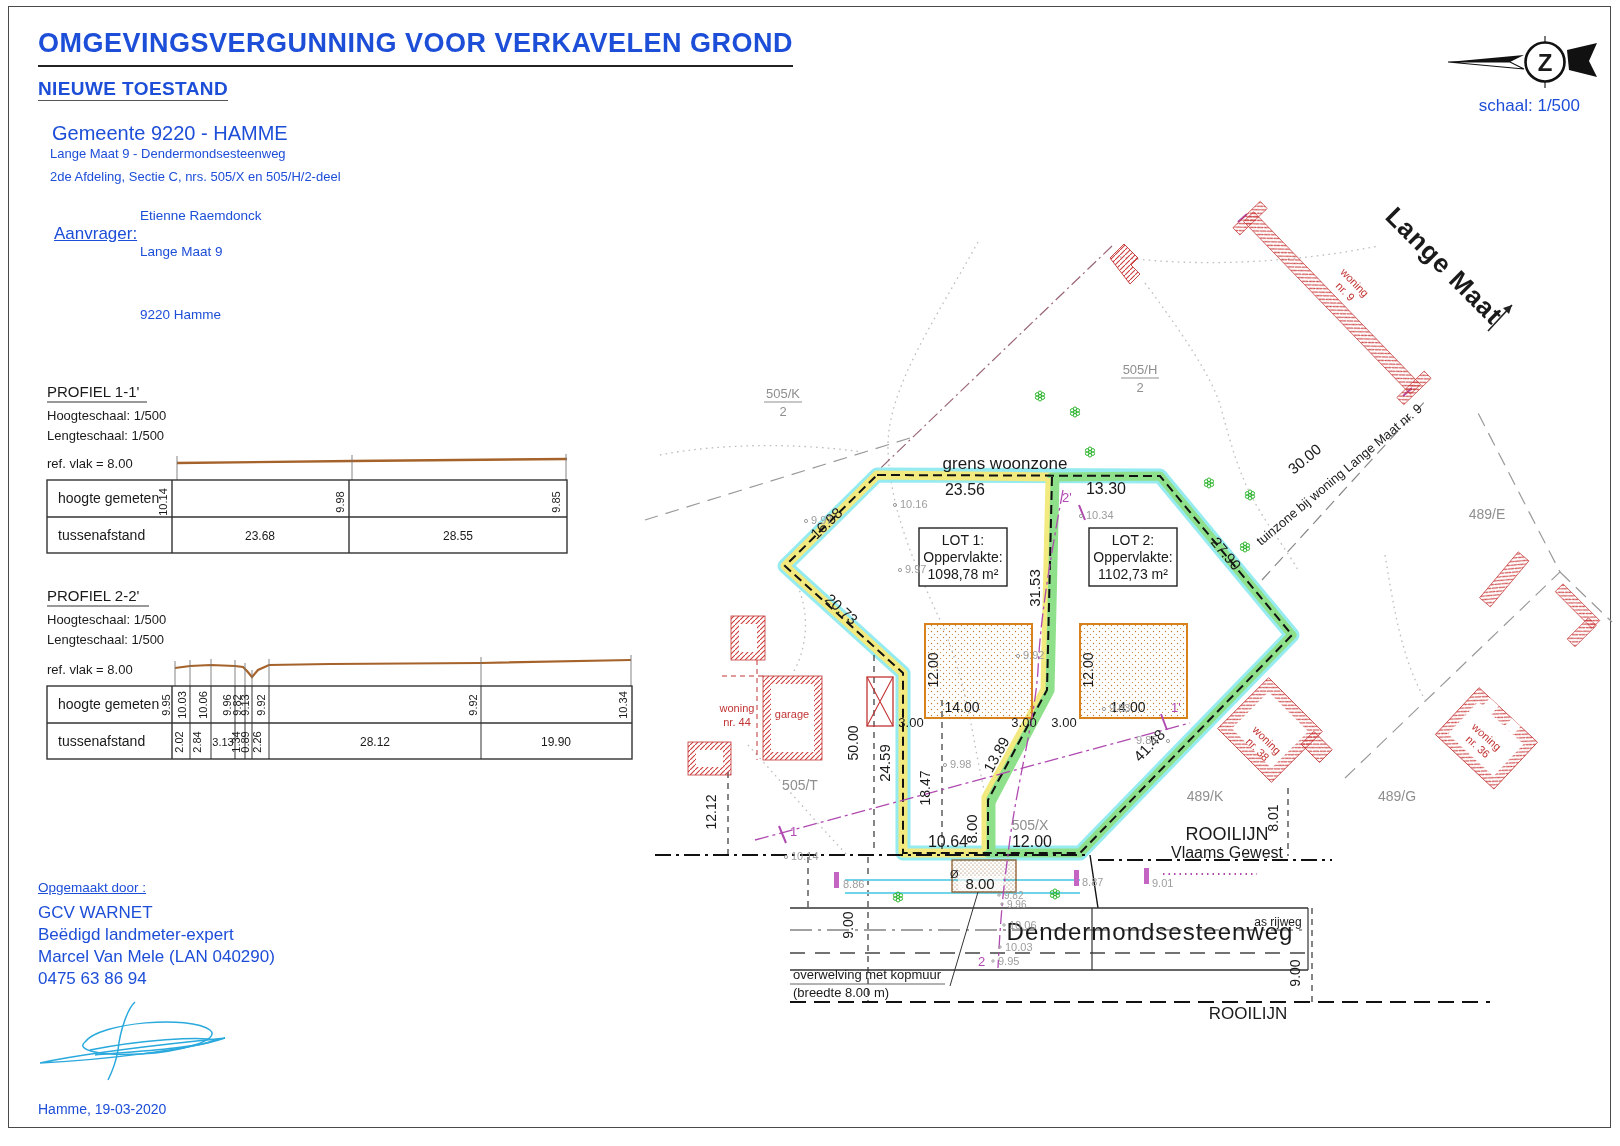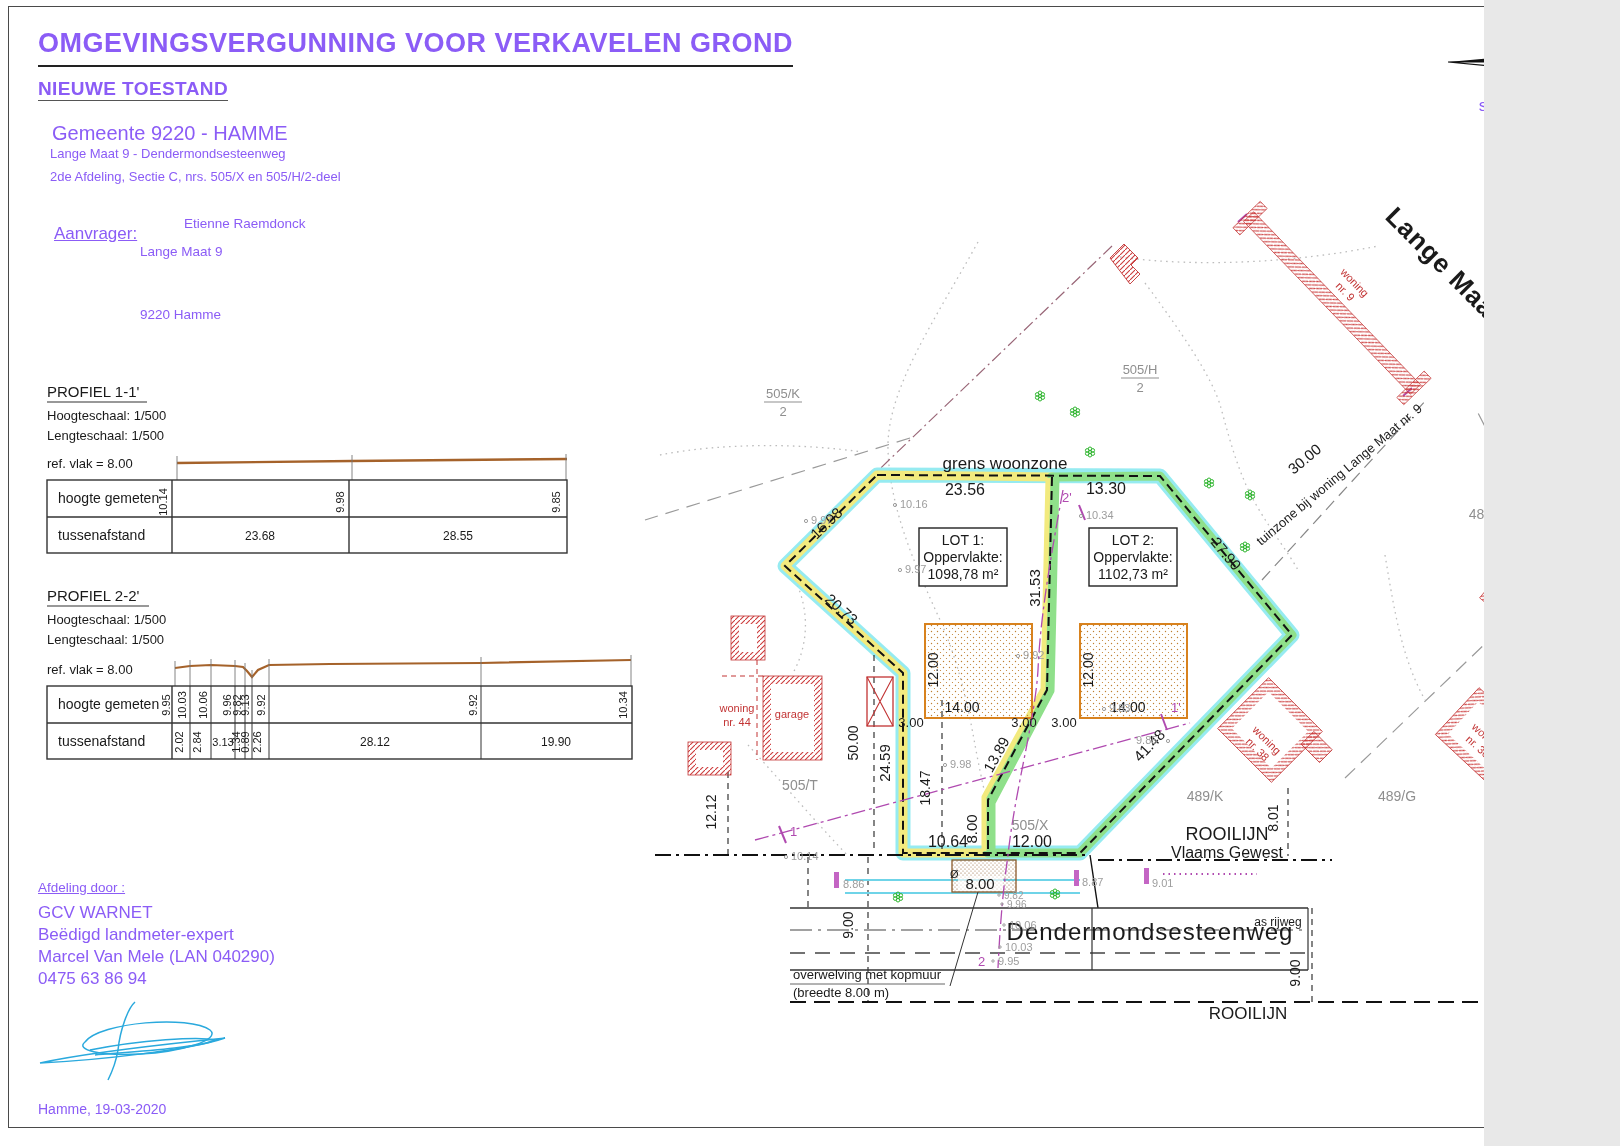--- a/index.html
+++ b/index.html
@@ -1,17 +1,17 @@
 <!DOCTYPE html>
 <html><head>
 <meta charset="utf-8">
 <style>
   html,body{margin:0;padding:0;background:#e8e8e8;}
-  #page{position:relative;width:1484px;height:1146px;background:#fff;
-        font-family:"Liberation Sans",sans-serif;color:#8b5cf6;overflow:hidden;}
+  #page{position:relative;width:1620px;height:1146px;background:#fff;
+        font-family:"Liberation Sans",sans-serif;color:#1d4ed8;overflow:hidden;}
   .abs{position:absolute;}
   #frame{left:8px;top:6px;width:1601px;height:1120px;border:1.6px solid #4a4a4a;}
   #title{left:38px;top:28px;font-size:27px;font-weight:bold;letter-spacing:.5px;
          border-bottom:2.2px solid #222;padding-bottom:6px;}
   #subtitle{left:38px;top:78px;font-size:19px;font-weight:bold;letter-spacing:.4px;
             border-bottom:1.6px solid #555;}
   #muni{left:52px;top:122px;font-size:20px;}
   .addr{left:50px;font-size:13px;}
   #aanvrager-label{left:54px;top:224px;font-size:17px;text-decoration:underline;}
   .appl{left:140px;font-size:13.5px;}
@@ -38,21 +38,21 @@
 <div id="page">
   <div class="abs" id="frame"></div>
 
   <div class="abs" id="title">OMGEVINGSVERGUNNING VOOR VERKAVELEN GROND</div>
   <div class="abs" id="subtitle">NIEUWE TOESTAND</div>
   <div class="abs" id="muni">Gemeente 9220 - HAMME</div>
   <div class="abs addr" style="top:146px;text-align:center;">Lange Maat 9 - Dendermondsesteenweg</div>
   <div class="abs addr" style="top:169px;text-align:center;">2de Afdeling, Sectie C, nrs. 505/X en 505/H/2-deel</div>
 
   <div class="abs" id="aanvrager-label">Aanvrager:</div>
-  <div class="abs appl" style="top:216px;margin-left:44px;">Etienne Raemdonck</div>
+  <div class="abs appl" style="top:208px;">Etienne Raemdonck</div>
   <div class="abs appl" style="top:244px;">Lange Maat 9</div>
   <div class="abs appl" style="top:263px;margin-top:44px;">9220 Hamme</div>
 
   <svg class="abs" style="left:1420px;top:28px;" width="200" height="78" viewBox="1420 28 200 78">
     <line x1="1545" y1="36" x2="1545" y2="44" stroke="#222" stroke-width="1.2"></line>
     <line x1="1545" y1="80" x2="1545" y2="88" stroke="#222" stroke-width="1.2"></line>
     <path d="M1448,62 L1524,55 L1510,62 Z" fill="#111"></path>
     <path d="M1448,62 L1524,69 L1510,62 Z" fill="none" stroke="#111" stroke-width="1.2"></path>
     <circle cx="1545" cy="62" r="19.5" fill="#fff" stroke="#111" stroke-width="2.6"></circle>
     <text x="1545" y="71" class="mid t24" style="font-weight:bold;">Z</text>
@@ -416,21 +416,21 @@
       <text x="1007" y="908" class="elev" style="font-size:10px;">9.96</text>
       <circle cx="1004" cy="925" r="1.2" fill="none" stroke="#9d9d9d"></circle>
       <text x="1009" y="929" class="elev">10.06</text>
       <circle cx="1000" cy="947" r="1.2" fill="none" stroke="#9d9d9d"></circle>
       <text x="1005" y="951" class="elev">10.03</text>
       <circle cx="993" cy="961" r="1.2" fill="none" stroke="#9d9d9d"></circle>
       <text x="998" y="965" class="elev">9.95</text>
     </g>
   </svg>
 
-  <div class="abs" id="author-label">Afdeling door :</div>
+  <div class="abs" id="author-label">Opgemaakt door :</div>
   <div class="abs auth" style="top:903px;">GCV WARNET</div>
   <div class="abs auth" style="top:925px;">Beëdigd landmeter-expert</div>
   <div class="abs auth" style="top:947px;">Marcel Van Mele (LAN 040290)</div>
   <div class="abs auth" style="top:969px;">0475 63 86 94</div>
 
   <svg class="abs" style="left:30px;top:992px;" width="240" height="100" viewBox="30 992 240 100">
     <g stroke="#2aa9dd" stroke-width="1.5" fill="none">
       <path d="M135,1002 C128,1008 120,1030 118,1050 C116,1062 112,1072 108,1080"></path>
       <path d="M85,1042 C100,1022 190,1015 210,1030 C222,1040 180,1052 140,1054 C100,1056 75,1050 85,1042"></path>
       <path d="M40,1063 C100,1050 190,1042 225,1038 C190,1050 100,1060 40,1063"></path>

